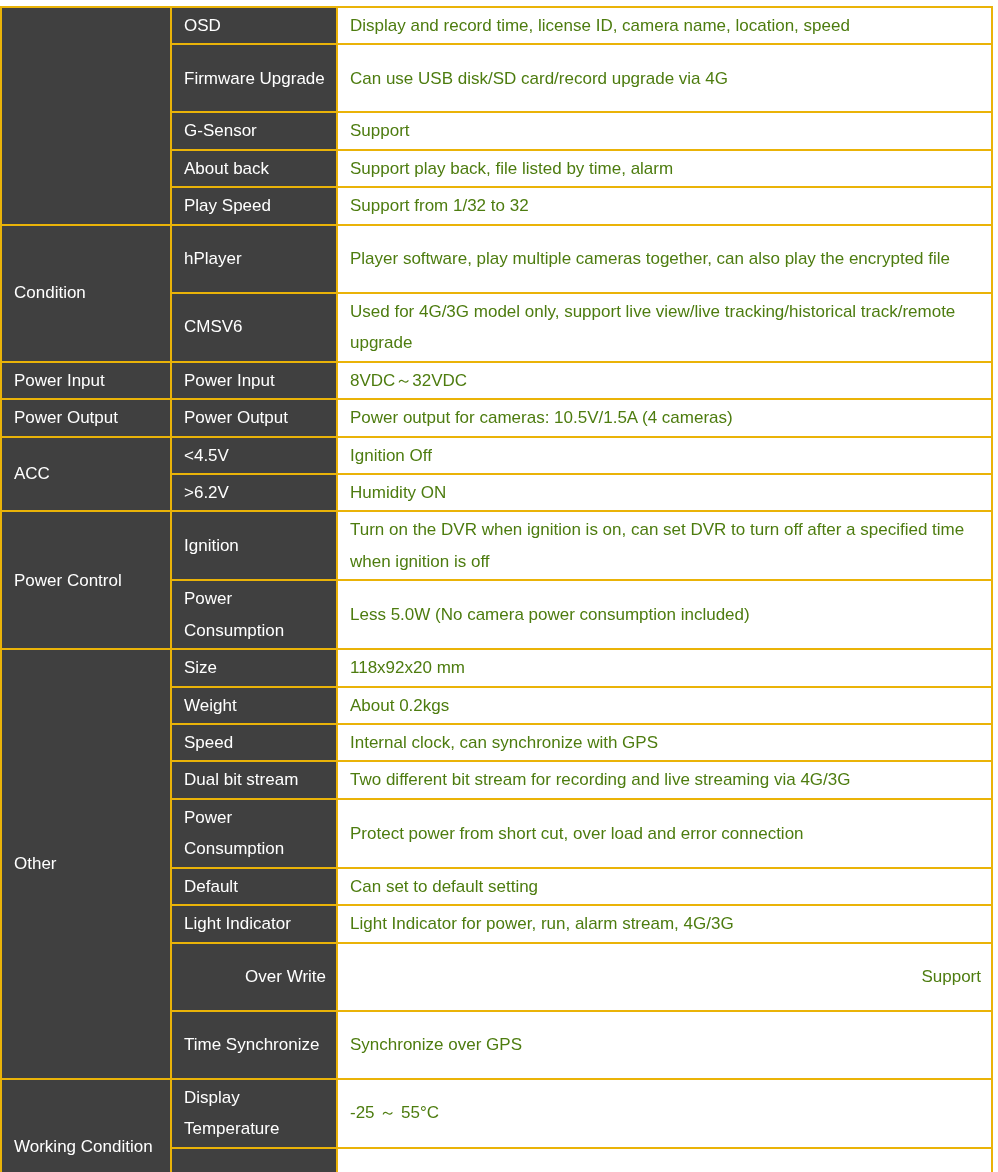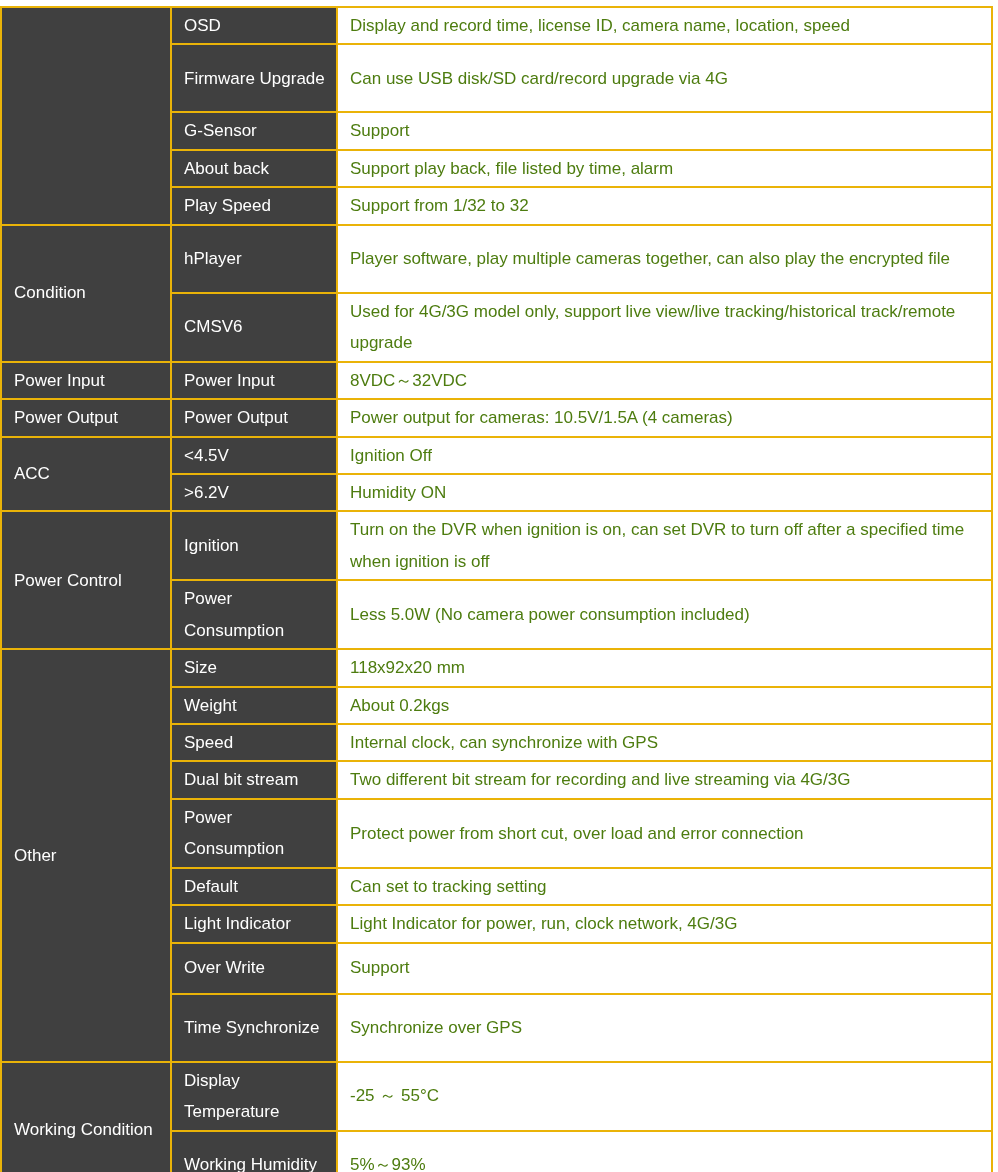--- a/index.html
+++ b/index.html
@@ -34,21 +34,21 @@
     color: #ffffff;
   }
   td.desc {
     background: #ffffff;
     color: #4d7c0f;
   }
   col.c1 { width: 170px; }
   col.c2 { width: 166px; }
   col.c3 { width: 655px; }
   tr.h1  { height: 34px; }
-  tr.h15 { height: 51px; }
+  tr.h15 { height: 68px; text-align: right; }
   tr.h2  { height: 68px; }
 </style>
 </head>
 <body>
 
 <div class="page">
   <table class="spec">
     <colgroup>
       <col class="c1">
         <col class="c2">
@@ -136,25 +136,25 @@
       <tr class="h1">
         <td class="item">Dual bit stream</td>
         <td class="desc">Two different bit stream for recording and live streaming via 4G/3G</td>
       </tr>
       <tr class="h2">
         <td class="item">Power Consumption</td>
         <td class="desc">Protect power from short cut, over load and error connection</td>
       </tr>
       <tr class="h1">
         <td class="item">Default</td>
-        <td class="desc">Can set to tracking setting</td>
+        <td class="desc">Can set to default setting</td>
       </tr>
       <tr class="h1">
         <td class="item">Light Indicator</td>
-        <td class="desc">Light Indicator for power, run, clock network, 4G/3G</td>
+        <td class="desc">Light Indicator for power, run, alarm stream, 4G/3G</td>
       </tr>
       <tr class="h15">
         <td class="item">Over Write</td>
         <td class="desc">Support</td>
       </tr>
       <tr class="h2">
         <td class="item">Time Synchronize</td>
         <td class="desc">Synchronize over GPS</td>
       </tr>
 

